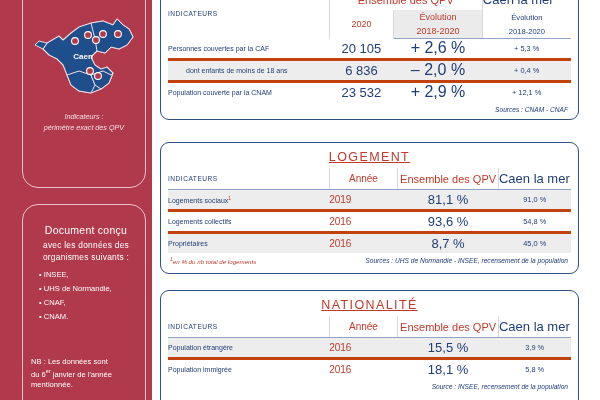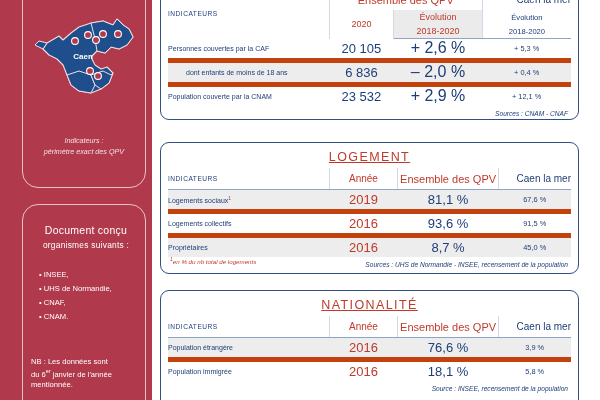--- a/index.html
+++ b/index.html
@@ -19,21 +19,21 @@
     position:absolute;left:22px;right:6px;
     border:1.5px solid #e8c3c9;border-radius:16px;
     box-sizing:border-box;
   }
   .panel-map{top:-26px;height:214px;}
   .panel-doc{top:204px;height:230px;}
 
   
   .map-wrap{position:absolute;left:10px;top:30px;width:112px;height:104px;}
   .map-caption{
-    position:absolute;left:6px;right:6px;top:160px;
+    position:absolute;left:6px;right:6px;top:136px;
     text-align:center;color:#f4dfe3;font-style:italic;
     font-size:7.2px;line-height:1.55;
   }
 
   
   .doc-head{
     position:absolute;left:6px;right:2px;top:18px;
     text-align:center;color:#ffffff;
     font-size:8.4px;line-height:1.5;letter-spacing:.25px;
   }
@@ -81,40 +81,40 @@
   .h-ind{
     color:#1F3E77;font-size:6.6px;font-weight:bold;letter-spacing:.5px;
     text-align:left;padding-left:6px;
     border-right:1px solid #d2d8e4;
   }
   .h-red{
     color:#C0392B;font-size:11px;text-align:center;
   }
   .h-red-sm{color:#C0392B;font-size:9px;text-align:center;}
   .h-blue{
-    color:#1F3E77;font-size:10px;font-weight:bold;text-align:right;
+    color:#1F3E77;font-size:13px;font-weight:bold;text-align:left;
   }
   .h-blue-sm{color:#1F3E77;font-size:7.6px;text-align:center;}
   .sep-r{border-right:1px solid #d2d8e4;}
   .shade{background:#ebebeb;}
   .hdr-bottom{border-bottom:1.2px solid #8fa4c4;}
 
   
   .lbl{
     color:#1F3E77;font-size:7px;font-weight:bold;
     text-align:left;padding-left:6px;
   }
   .lbl.indent{padding-left:18px;}
   .lbl sup{font-size:5px;color:#C0392B;vertical-align:super;}
   .val-big{color:#1F3E77;font-size:13px;text-align:center;}
   .val-mid{color:#1F3E77;font-size:16px;text-align:center;}
   .val-sm{color:#1F3E77;font-size:7.4px;font-weight:bold;text-align:center;}
-  .yr{color:#C0392B;font-size:13px;text-align:center;}
+  .yr{color:#C0392B;font-size:10px;text-align:left;}
   .rowshade{background:#ededed;}
-  .rowline{border-bottom:5px solid #c2410c;}
+  .rowline{border-bottom:3px solid #c2410c;}
 
   .src{
     text-align:right;color:#1F3E77;font-style:italic;
     font-size:6.6px;padding:4px 10px 0 0;
   }
   .footnote{
     position:absolute;left:9px;color:#C0392B;font-style:italic;font-size:6.2px;
   }
   .footnote sup{font-size:5px;vertical-align:super;}
 </style>
@@ -151,20 +151,21 @@
 
       <div class="map-caption">
         <div>Indicateurs :</div>
         <div>périmètre exact des QPV</div>
       </div>
     </div>
 
     <div class="red-panel panel-doc">
       <div class="doc-head">
         <div class="big">Document conçu</div>
+        <div>avec les données des</div>
         <div>organismes suivants :</div>
       </div>
       <div class="doc-list">
         <div>• INSEE,</div>
         <div>• UHS de Normandie,</div>
         <div>• CNAF,</div>
         <div>• CNAM.</div>
       </div>
       <div class="doc-nb">
         <p>
@@ -239,27 +240,27 @@
             <tr>
           <td class="h-ind hdr-bottom" style="height:21px;">INDICATEURS</td>
           <td class="h-red-sm sep-r hdr-bottom" style="font-size:10px;">Année</td>
           <td class="h-red sep-r hdr-bottom">Ensemble des QPV</td>
           <td class="h-blue hdr-bottom">Caen la mer</td>
         </tr>
         <tr class="rowshade">
           <td class="lbl rowline" style="height:19px;"><span>Logements sociaux</span><sup>1</sup></td>
           <td class="yr rowline">2019</td>
           <td class="val-big rowline">81,1 %</td>
-          <td class="val-sm rowline">67,6 %</td>
+          <td class="val-sm rowline">91,0 %</td>
         </tr>
         <tr>
           <td class="lbl rowline" style="height:19px;">Logements collectifs</td>
           <td class="yr rowline">2016</td>
           <td class="val-big rowline">93,6 %</td>
-          <td class="val-sm rowline">91,5 %</td>
+          <td class="val-sm rowline">54,8 %</td>
         </tr>
         <tr class="rowshade">
           <td class="lbl" style="height:19px;">Propriétaires</td>
           <td class="yr">2016</td>
           <td class="val-big">8,7 %</td>
           <td class="val-sm">45,0 %</td>
         </tr>
       </tbody>
         </table>
       <div class="footnote" style="bottom:8px;"><sup>1</sup><span>en % du nb total de logements</span></div>
@@ -278,21 +279,21 @@
         <tbody>
             <tr>
           <td class="h-ind hdr-bottom" style="height:21px;">INDICATEURS</td>
           <td class="h-red-sm sep-r hdr-bottom" style="font-size:10px;">Année</td>
           <td class="h-red sep-r hdr-bottom">Ensemble des QPV</td>
           <td class="h-blue hdr-bottom">Caen la mer</td>
         </tr>
         <tr class="rowshade">
           <td class="lbl rowline" style="height:19px;">Population étrangère</td>
           <td class="yr rowline">2016</td>
-          <td class="val-big rowline">76,6 %</td>
+          <td class="val-big rowline">15,5 %</td>
           <td class="val-sm rowline">3,9 %</td>
         </tr>
         <tr>
           <td class="lbl" style="height:19px;">Population immigrée</td>
           <td class="yr">2016</td>
           <td class="val-big">18,1 %</td>
           <td class="val-sm">5,8 %</td>
         </tr>
       </tbody>
         </table>

